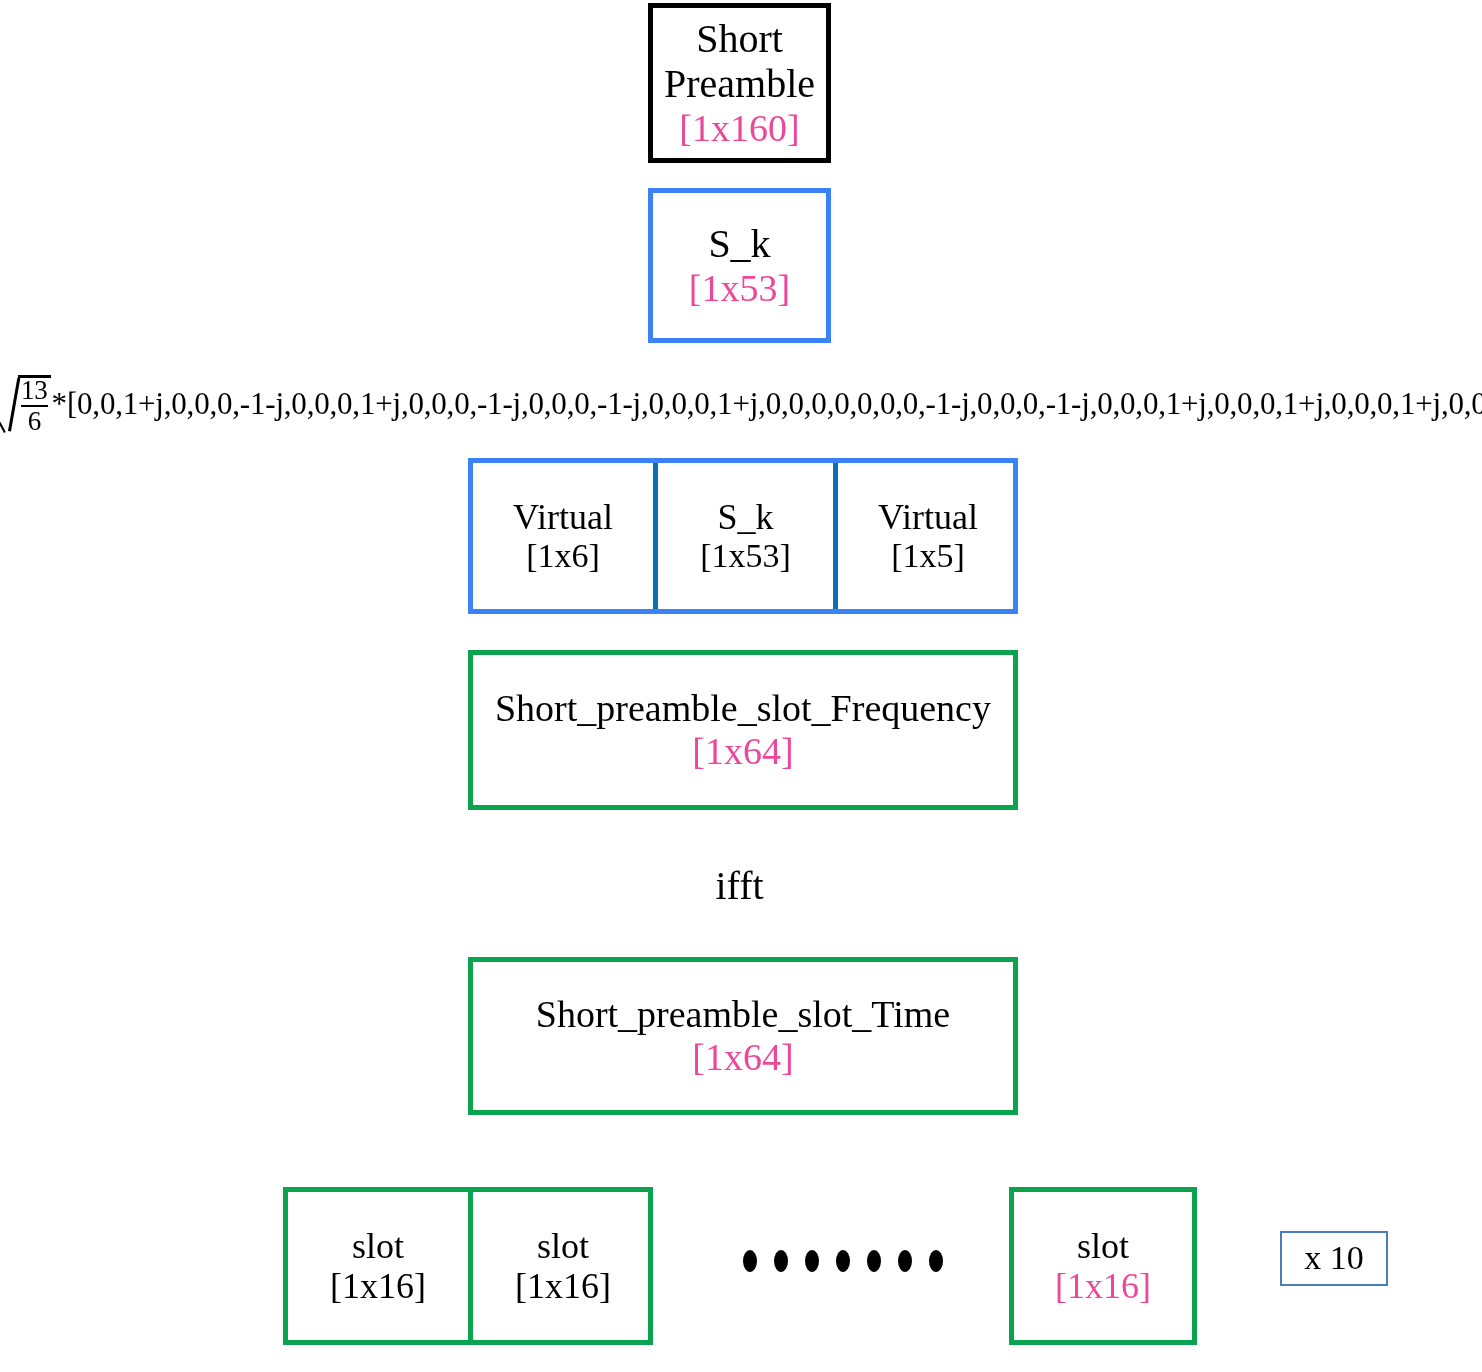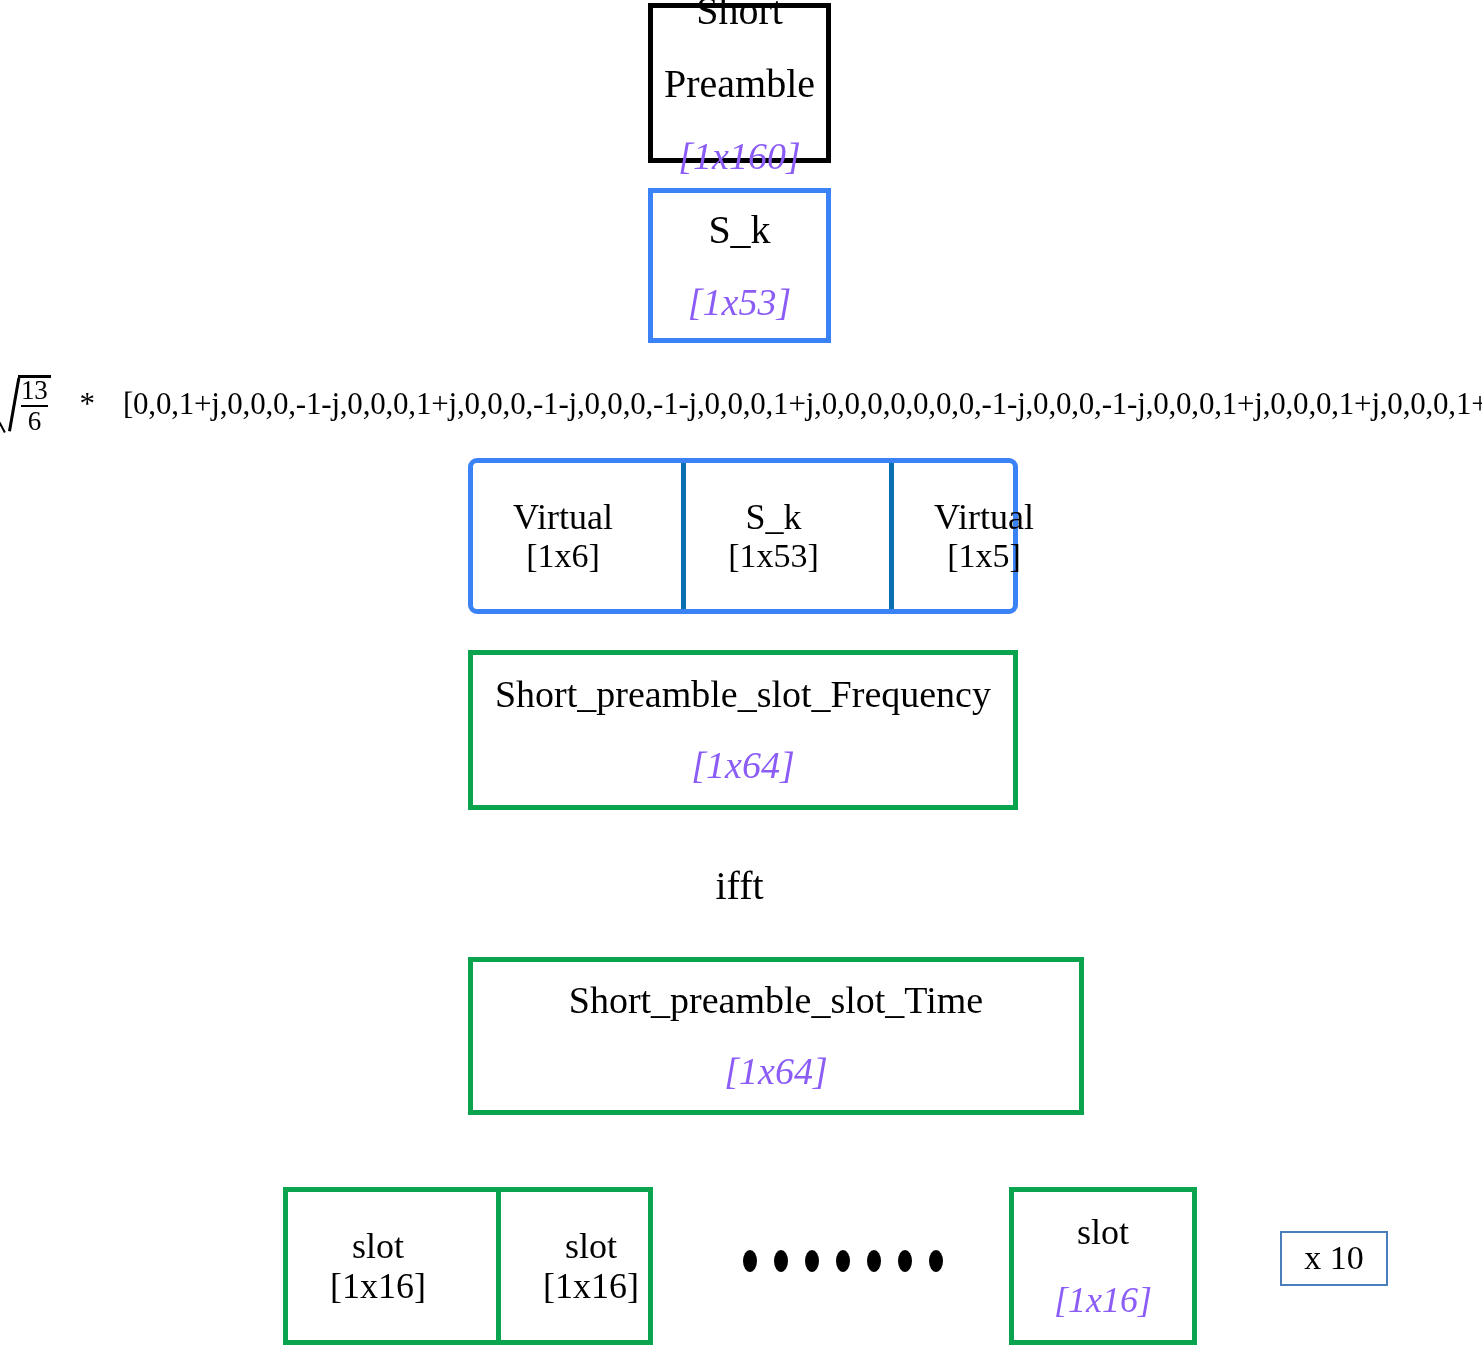--- a/index.html
+++ b/index.html
@@ -5,28 +5,28 @@
   html,body{margin:0;padding:0;}
   body{
     width:1482px;height:1372px;
     background:#ffffff;
     font-family:"Liberation Serif","DejaVu Serif",serif;
     color:#000000;
     overflow:hidden;
     position:relative;
   }
   .stage{position:relative;width:1482px;height:1372px;}
-  .abs{position:absolute;box-sizing:border-box;gap:28px;}
+  .abs{position:absolute;box-sizing:border-box;}
 
   
   .box{
     display:flex;flex-direction:column;align-items:center;justify-content:center;
     background:#ffffff;text-align:center;line-height:1.12;
   }
-  .box .dim{color:#8b5cf6;font-style:italic;}
+  .box .dim{color:#ec4899;}
 
   
   .bd-black{border:5px solid #000000;}
   .bd-blue{border:5px solid #3b82f6;}
   .bd-green{border:5px solid #0aa44e;}
   .bd-thinblue{border:2px solid #4a7ebb;}
 
   
   .seg{display:flex;background:#ffffff;}
   .seg > .cell{
@@ -94,21 +94,21 @@
       <span class="tick"></span>
       <span class="frac">
         <span class="num">13</span>
         <span class="den">6</span>
       </span>
     </span>
     <span class="seqtxt">*</span>
     <span class="seqtxt">[0,0,1+j,0,0,0,-1-j,0,0,0,1+j,0,0,0,-1-j,0,0,0,-1-j,0,0,0,1+j,0,0,0,0,0,0,0,-1-j,0,0,0,-1-j,0,0,0,1+j,0,0,0,1+j,0,0,0,1+j,0,0,0,1+j,0,0]</span>
   </div>
 
-  <div class="abs seg blue bd-blue" style="left:468px;top:458px;width:550px;height:156px;border-radius:9px;">
+  <div class="abs seg blue bd-blue" style="left:468px;top:458px;width:550px;height:156px;">
     <div class="cell" style="width:180px;">
       <div class="t36">Virtual</div>
       <div class="t34 dim">[1x6]</div>
     </div>
     <div class="cell" style="width:175px;">
       <div class="t36">S_k</div>
       <div class="t34 dim">[1x53]</div>
     </div>
     <div class="cell" style="width:180px;">
       <div class="t36">Virtual</div>
@@ -116,21 +116,21 @@
     </div>
   </div>
 
   <div class="abs box bd-green" style="left:468px;top:650px;width:550px;height:160px;text-align:right;">
     <div class="t38">Short_preamble_slot_Frequency</div>
     <div class="t38 dim">[1x64]</div>
   </div>
 
   <div class="abs t40" style="left:648px;top:862px;width:183px;height:50px;text-align:center;">ifft</div>
 
-  <div class="abs box bd-green" style="left:468px;top:957px;width:616px;height:158px;align-items:center;">
+  <div class="abs box bd-green" style="left:468px;top:957px;width:550px;height:158px;align-items:center;">
     <div class="t38">Short_preamble_slot_Time</div>
     <div class="t38 dim">[1x64]</div>
   </div>
 
 
   <div class="abs seg green bd-green" style="left:283px;top:1187px;width:370px;height:158px;">
     <div class="cell" style="width:180px;">
       <div class="t36">slot</div>
       <div class="t36 dim">[1x16]</div>
     </div>

